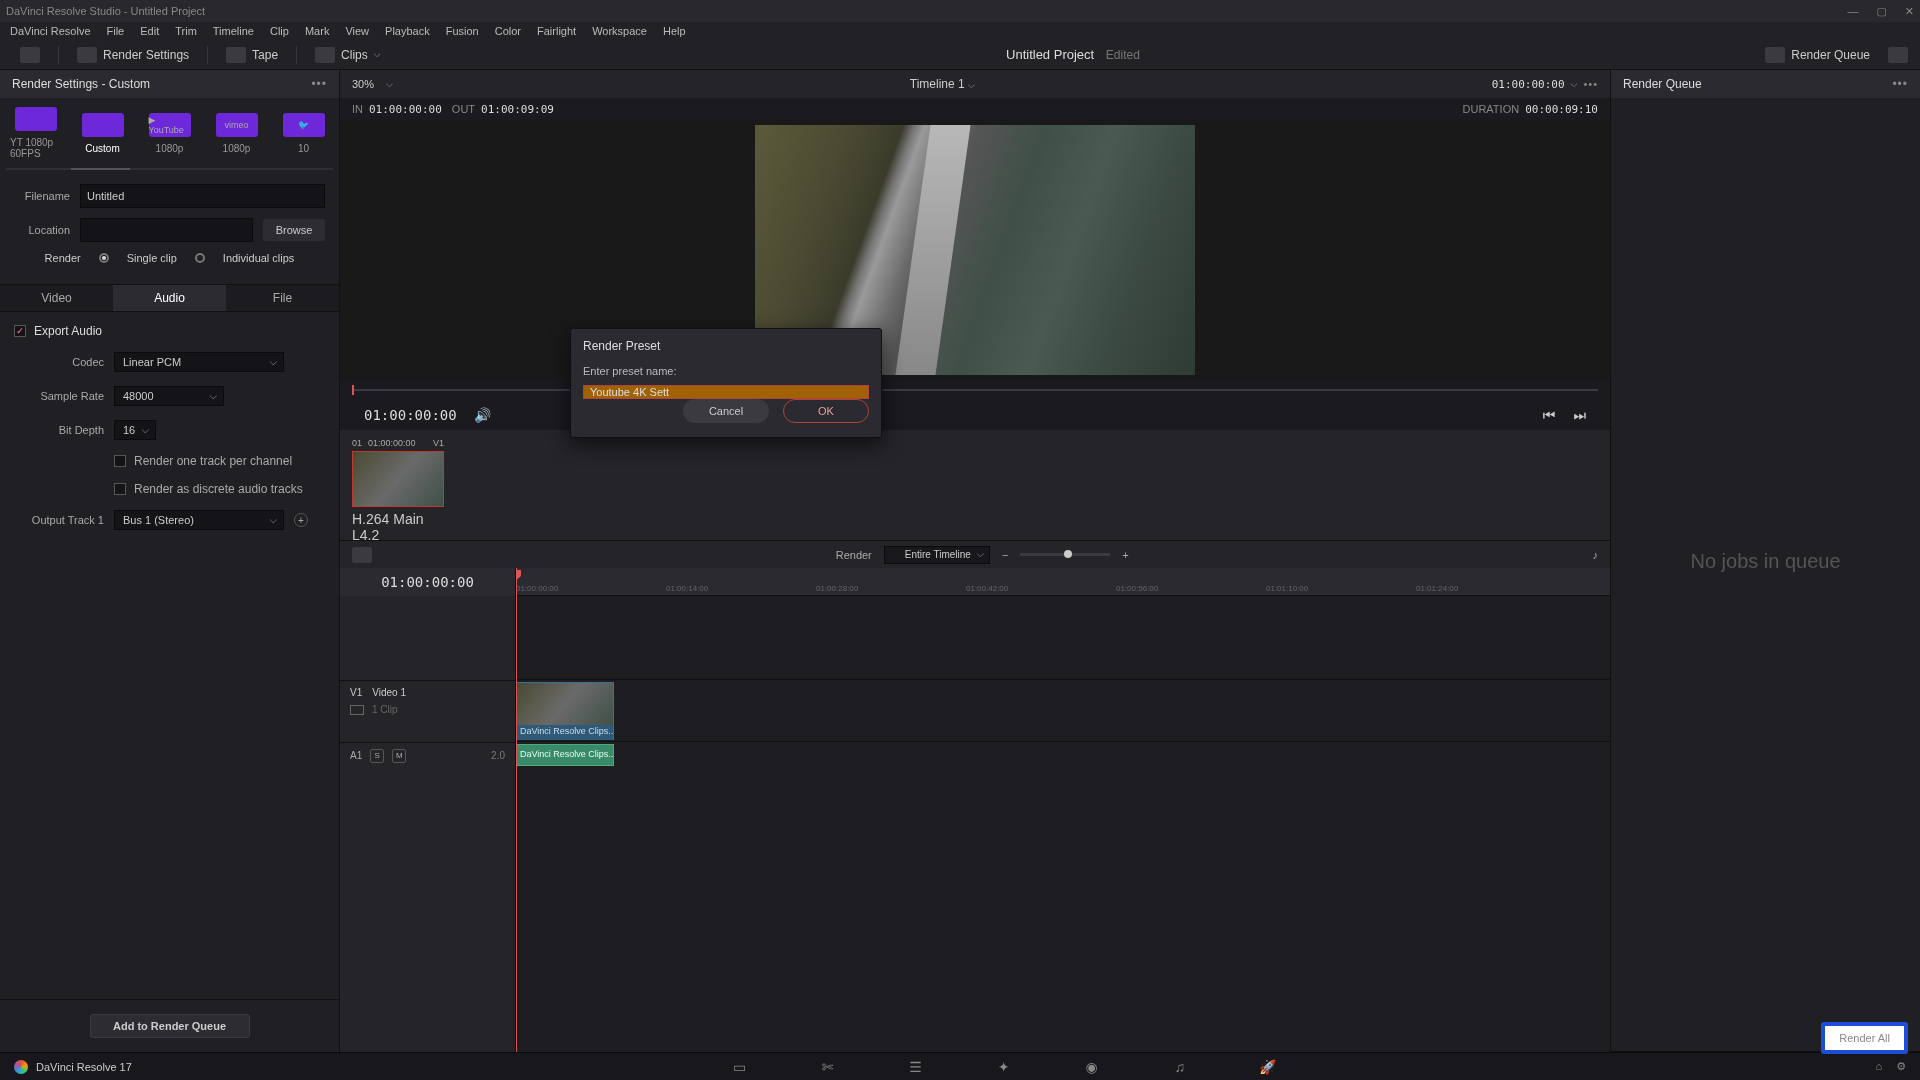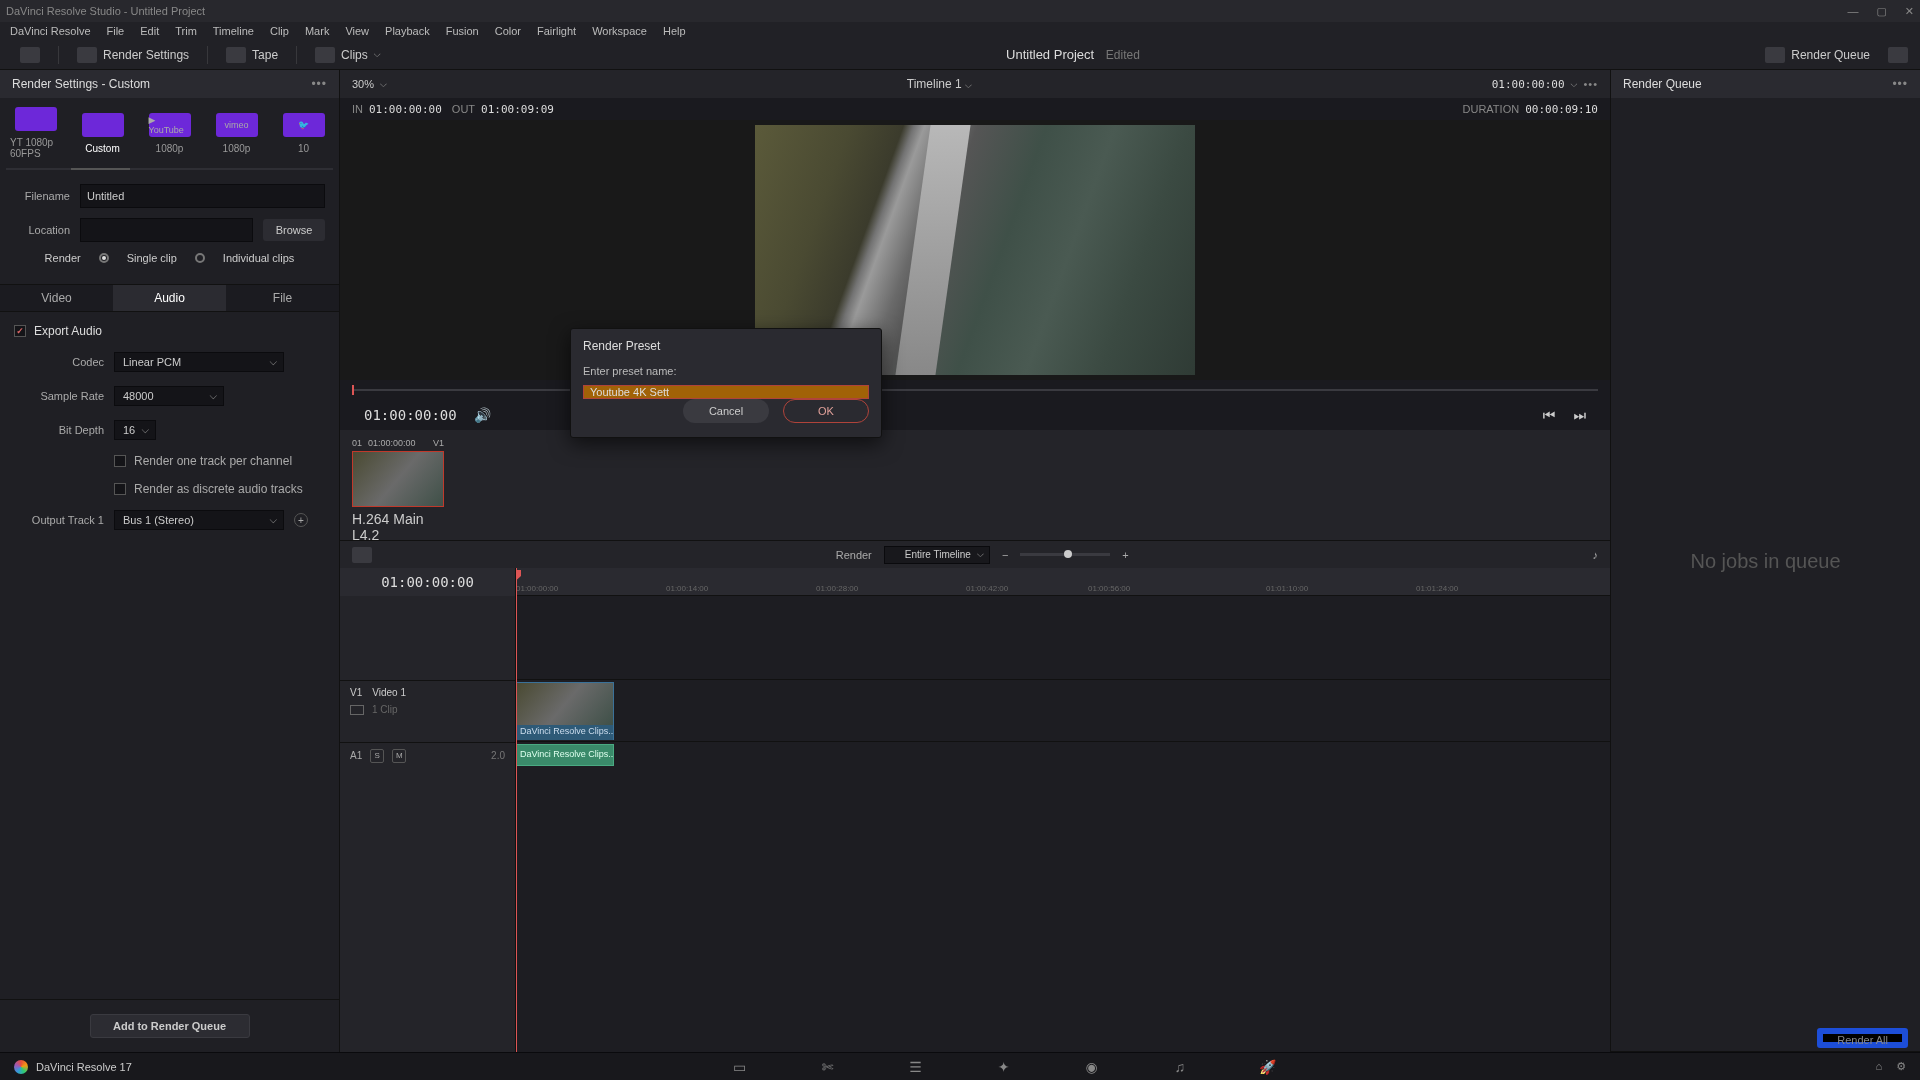--- a/index.html
+++ b/index.html
@@ -63,21 +63,21 @@
 .dd-med { width: 110px; }
 .dd-sm { width: 42px; }
 .plus-btn { width: 14px; height: 14px; border: 1px solid #555; border-radius: 50%; display: flex; align-items: center; justify-content: center; font-size: 10px; color: #aaa; }
 
 .add-queue { margin-top: auto; padding: 14px; display: flex; justify-content: center; border-top: 1px solid #111; }
 .add-queue button { width: 160px; height: 24px; background: #2c2c32; border: 1px solid #3a3a40; color: #ccc; border-radius: 3px; font-size: 11px; font-weight: bold; }
 
 
 .center-panel { flex: 1; display: flex; flex-direction: column; background: #1a1a1f; }
 .viewer-head { height: 28px; background: #242429; display: flex; align-items: center; padding: 0 12px; font-size: 11px; color: #ccc; }
-.vh-left { display: flex; align-items: center; gap: 6px; }
+.vh-left { display: flex; align-items: center; gap: 12px; }
 .vh-center { flex:1; text-align:center; font-size:12px; }
 .vh-right { display:flex; align-items:center; gap:6px; }
 .timecode-row { height: 22px; display: flex; align-items: center; padding: 0 12px; font-size: 11px; color: #bbb; gap: 10px; }
 .tc-group { display:flex; gap:6px; align-items:center; }
 .tc-lbl { color: #888; }
 .tc-val { color: #ddd; font-family: monospace; font-size: 11px; }
 .tc-spacer { flex:1; }
 
 .viewer { flex: 0 0 260px; background: #191919; display: flex; align-items: center; justify-content: center; }
 .video-img { width: 440px; height: 250px; background: linear-gradient(110deg, #5b5a3a 0%, #4a4a32 18%, #3b3b2c 28%, #737373 30%, #9a9a9a 32%, #6a6a6a 38%, #555 42%, #3f5048 55%, #4a5a52 68%, #3b4a42 82%, #2f3b35 100%); position: relative; }
@@ -126,21 +126,21 @@
 .tl-vclip-row { height:62px; border-bottom:1px solid #111; position:relative; }
 .vclip { position:absolute; left:0; width:98px; height:58px; top:2px; background:#2e5a77; border:1px solid #3a7199; }
 .vclip-thumb { height:42px; background:linear-gradient(130deg,#4a4a32,#6a6a6a,#3f5048); }
 .vclip-label { height:15px; background:#2e5a77; color:#cde; font-size:9px; padding:1px 3px; overflow:hidden; white-space:nowrap; }
 .tl-aclip-row { height:26px; position:relative; }
 .aclip { position:absolute; left:0; width:98px; height:22px; top:2px; background:#3a8a6a; color:#dfe; font-size:9px; padding:4px 3px; overflow:hidden; white-space:nowrap; border:1px solid #4aaa82; }
 
 
 .right-panel { width: 310px; background: #1f1f24; display:flex; flex-direction:column; border-left:1px solid #111; }
 .render-all-row { height:28px; display:flex; align-items:center; justify-content:flex-end; padding:0 12px; border-bottom:1px solid #111; }
-.render-all { height:20px; padding:0 14px; background:#000000; border:6px solid #1d4ed8; color:#888; border-radius:3px; font-size:11px; }
+.render-all { height:32px; padding:0 14px; background:#ffffff; border:4px solid #1d4ed8; color:#888; border-radius:3px; font-size:11px; }
 .queue-body { flex:1; display:flex; align-items:center; justify-content:center; color:#555; font-size:20px; font-weight:300; }
 
 
 .pagebar { height: 28px; background: #18181c; display:flex; align-items:center; border-top:1px solid #0a0a0d; }
 .pagebar .brand { display:flex; align-items:center; gap:8px; padding-left:14px; font-size:11px; color:#ccc; }
 .brand-logo { width:14px; height:14px; border-radius:50%; background: conic-gradient(#e74c3c,#f39c12,#2ecc71,#3498db,#9b59b6,#e74c3c); }
 .pagebar .pages { flex:1; display:flex; justify-content:center; gap:70px; }
 .page-icon { width:18px; height:18px; color:#888; display:flex; align-items:center; justify-content:center; font-size:14px; }
 .page-icon.active { color:#5a9fd4; }
 .pagebar .tail { display:flex; gap:14px; padding-right:14px; color:#888; }
@@ -417,21 +417,21 @@
           <span style="margin-left:auto; color:#777">2.0</span>
         </div>
       </div>
       <div class="tl-tracks-right">
         <div class="playcursor"></div>
         <div class="ruler">
           <span class="tick" style="left:0px">01:00:00:00</span>
           <span class="tick" style="left:150px">01:00:14:00</span>
           <span class="tick" style="left:300px">01:00:28:00</span>
           <span class="tick" style="left:450px">01:00:42:00</span>
-          <span class="tick" style="left:572px">01:00:56:00</span>
+          <span class="tick" style="left:600px">01:00:56:00</span>
           <span class="tick" style="left:750px">01:01:10:00</span>
           <span class="tick" style="left:900px">01:01:24:00</span>
         </div>
         <div class="tl-body">
           <div class="tl-gap"></div>
           <div class="tl-vclip-row">
             <div class="vclip">
               <div class="vclip-thumb"></div>
               <div class="vclip-label">DaVinci Resolve Clips...</div>
             </div>

